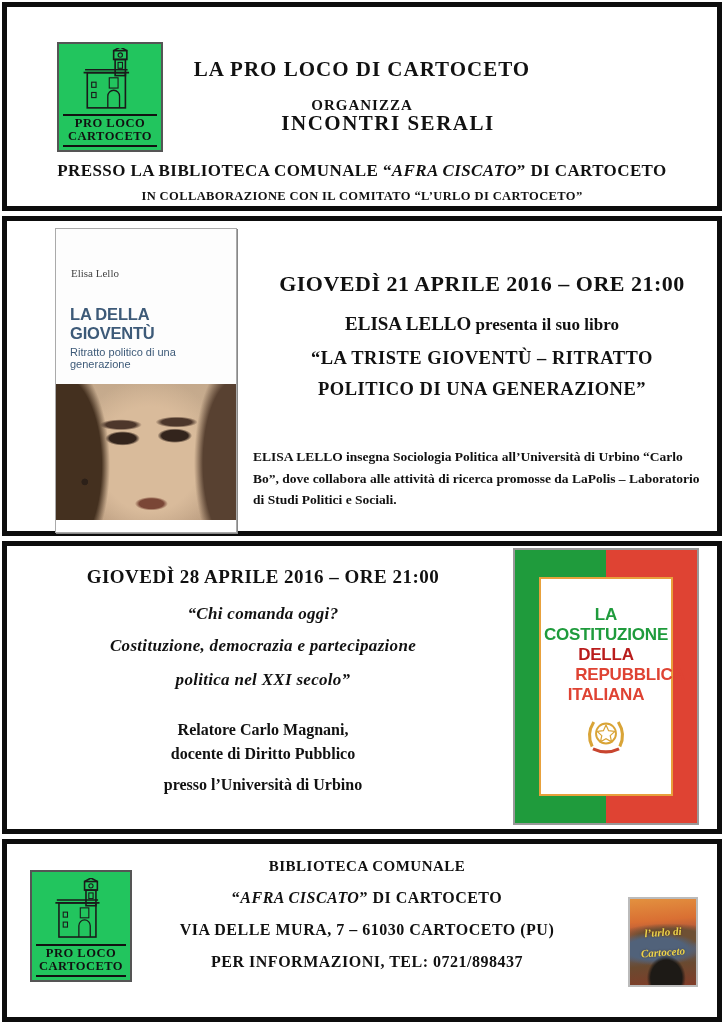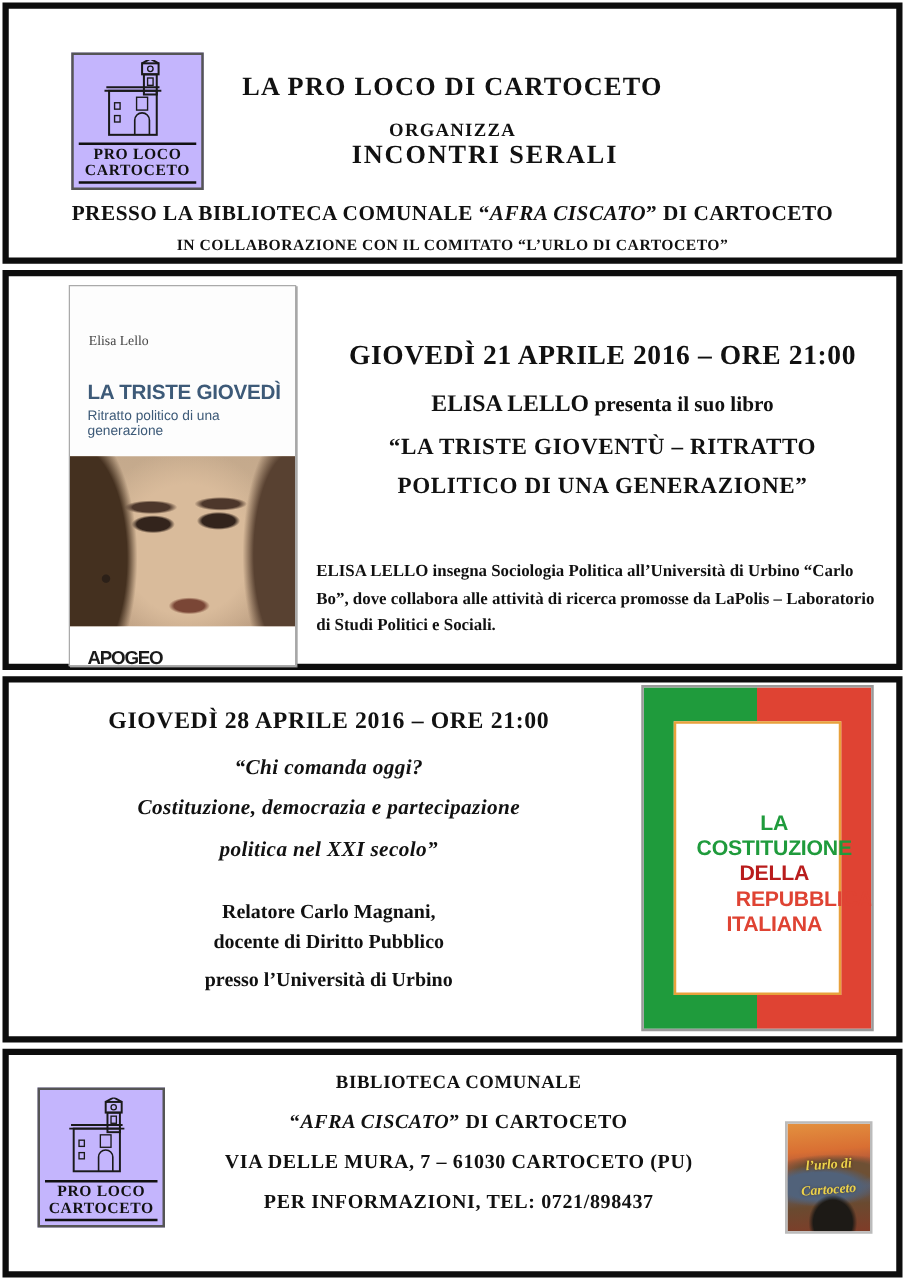--- a/index.html
+++ b/index.html
@@ -15,21 +15,21 @@
   #sec-event1{top:216px;height:320px;}
   #sec-event2{top:541px;height:293px;}
   #sec-footer{top:839px;height:183px;}
 
   .abs{position:absolute;}
   .ctr{text-align:center;left:0;width:100%;}
   b,strong{font-weight:bold;}
 
   
   .prologo{
-    border:2px solid #555;background:#c4b5fd;box-sizing:border-box;
+    border:2px solid #555;background:#22c55e;box-sizing:border-box;
     display:flex;flex-direction:column;align-items:center;justify-content:flex-end;
   }
   .prologo svg{display:block;margin:2px auto 0;}
   .prologo .lbl{
     width:92%;border-top:2px solid #111;border-bottom:2px solid #111;
     text-align:center;font-weight:bold;line-height:1.1;padding:1px 0;margin:2px 0 3px;
     letter-spacing:.5px;
   }
 
   
@@ -89,21 +89,21 @@
   .e2-speaker{font-size:16px;font-weight:bold;}
 
   
   .cover2{
     border:2px solid #999;box-sizing:border-box;overflow:hidden;position:relative;
     background:linear-gradient(90deg,#1f9b3c 0 50%,#df4333 50% 100%);
   }
   .cost-panel{
     position:absolute;left:13%;top:10%;width:74%;height:80%;
     background:#fff;border:2px solid #e8a13c;box-sizing:border-box;
-    display:flex;flex-direction:row;align-items:center;
+    display:flex;flex-direction:column;align-items:center;
     font-family:"Liberation Sans","DejaVu Sans",sans-serif;
   }
   .cost-lines{margin-top:26px;text-align:center;font-weight:bold;
     font-size:17px;line-height:1.18;letter-spacing:-.2px;}
   .cost-emblem{margin-top:8px;}
 
   
   .f-col{left:140px;width:440px;text-align:center;}
   .f-l1{font-size:15px;font-weight:bold;letter-spacing:.5px;}
   .f-l{font-size:16px;font-weight:bold;letter-spacing:.5px;}
@@ -152,21 +152,21 @@
   <div class="abs ctr h-org" style="top:90px;">ORGANIZZA</div>
   <div class="abs ctr h-serali" style="top:104px;margin-left:26px;">INCONTRI SERALI</div>
   <div class="abs ctr h-venue" style="top:154px;"><span>PRESSO LA BIBLIOTECA COMUNALE “</span><i>AFRA CISCATO</i><span>” DI CARTOCETO</span></div>
   <div class="abs ctr h-collab" style="top:182px;">IN COLLABORAZIONE CON IL COMITATO “L’URLO DI CARTOCETO”</div>
 </div>
 
 <div class="section" id="sec-event1">
 
   <div class="abs cover1" style="left:48px;top:7px;width:182px;height:305px;">
     <div class="author">Elisa Lello</div>
-    <div class="btitle" style="color: rgb(61, 90, 120);">LA TRISTE GIOVEDÌ</div>
+    <div class="btitle" style="color: rgb(61, 90, 120);">LA DELLA GIOVENTÙ</div>
     <div class="bsub" style="color: rgb(61, 90, 120);">Ritratto politico di una generazione</div>
     <div class="photo"></div>
     <div class="pubrow">
       <div class="apogeo">
         <div class="ap">APOGEO</div>
 
       </div>
 
     </div>
   </div>

